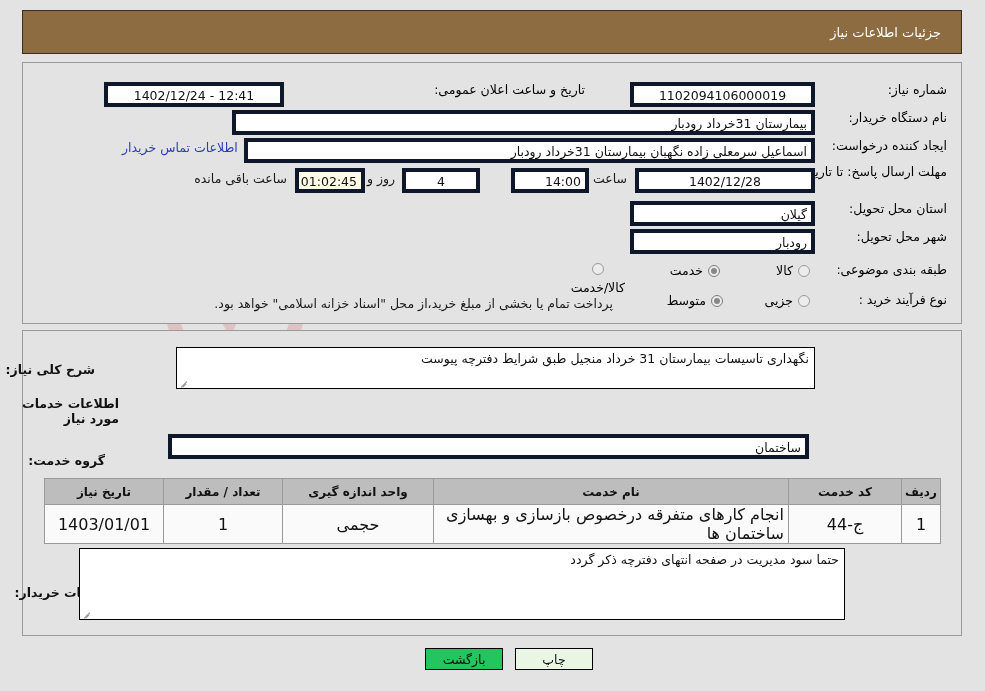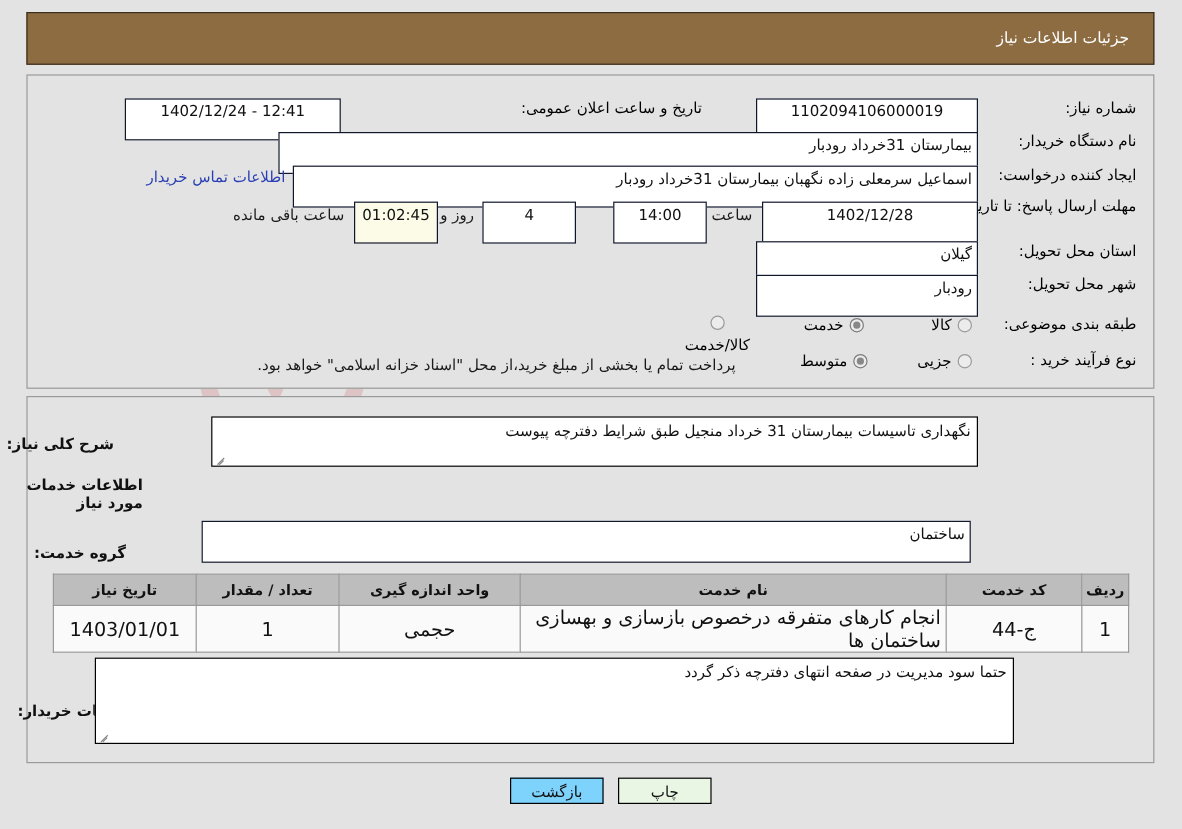--- a/index.html
+++ b/index.html
@@ -53,22 +53,22 @@
   }
   #panel-top{top:62px;height:262px;}
   #panel-mid{top:330px;height:306px;}
 
   
   .row{position:absolute;display:flex;align-items:center;white-space:nowrap;}
   .lbl{color:#000000;font-size:12.5px;text-align:right;}
   .lbl2{color:#1a1a1a;font-size:12.5px;}
 
   .fld{
-    background:#ffffff;border:1px solid #0f172a;
-    box-sizing:border-box;height:35px;line-height:19px;
+    background:#ffffff;border:4px solid #0f172a;
+    box-sizing:border-box;height:25px;line-height:19px;
     font-size:12.5px;color:#111;
     padding:0 4px;
     text-align:center;
     overflow:hidden;white-space:nowrap;
     font-family:"DejaVu Sans","Liberation Sans",sans-serif;
   }
   .fld.r{text-align:right;}
   .fld.cream{background:#fbfbe8;}
 
   .link{color:#2a3fb3;font-size:12.5px;cursor:pointer;}
@@ -128,21 +128,21 @@
   table.grid td.name{text-align:right;}
 
   
   .btn{
     position:absolute;height:22px;border:1px solid #000;
     box-sizing:border-box;font-size:12.5px;
     display:flex;align-items:center;justify-content:center;
     cursor:pointer;z-index:3;
   }
   #btn-print{left:515px;top:648px;width:78px;background:#e9f6e4;color:#111;}
-  #btn-back{left:425px;top:648px;width:78px;background:#7dd3fc;color:#111;}
+  #btn-back{left:425px;top:648px;width:78px;background:#22c55e;color:#111;}
 </style>
 </head>
 <body>
 
 <div id="watermark">
   <div id="wm-inner">
     <svg id="wm-shield" width="150" height="150" viewBox="0 0 100 100">
       <path d="M50 4 L92 18 V52 C92 76 72 92 50 98 C28 92 8 76 8 52 V18 Z" fill="none" stroke="rgba(200,80,80,0.22)" stroke-width="9"></path>
       <path d="M28 38 L47 72 L56 50 L44 46 Z" fill="rgba(200,80,80,0.22)"></path>
     </svg>
@@ -175,21 +175,21 @@
   <span class="lbl" style="width:120px;display:inline-block;">ایجاد کننده درخواست:</span>
 </div>
 <div class="fld r" style="position:absolute;top:138px;right:170px;left:244px;z-index:3;">اسماعیل سرمعلی زاده نگهبان بیمارستان 31خرداد رودبار</div>
 <div class="link" style="position:absolute;top:140px;left:122px;z-index:3;">اطلاعات تماس خریدار</div>
 
 <div class="row" style="top:164px; right:38px; z-index:3;width:128px;display:block;">
   <span class="lbl" style="display:inline-block;line-height:15px;">مهلت ارسال پاسخ: تا تاریخ:</span>
 </div>
 <div class="fld" style="position:absolute;top:168px;right:170px;width:180px;z-index:3;">1402/12/28</div>
 <span class="lbl2" style="position:absolute;top:171px;right:358px;z-index:3;">ساعت</span>
-<div class="fld" style="position:absolute;top:168px;right:396px;width:78px;z-index:3;">14:00</div>
+<div class="fld" style="position:absolute;top:168px;right:396px;width:78px;z-index:3;text-align:right;">14:00</div>
 <div class="fld" style="position:absolute;top:168px;right:505px;width:78px;z-index:3;">4</div>
 <span class="lbl2" style="position:absolute;top:171px;right:590px;z-index:3;">روز و</span>
 <div class="fld cream" style="position:absolute;top:168px;right:620px;width:70px;z-index:3;margin-left:24px;">01:02:45</div>
 <span class="lbl2" style="position:absolute;top:171px;right:698px;z-index:3;">ساعت باقی مانده</span>
 
 <div class="row" style="top:201px; right:38px; z-index:3;">
   <span class="lbl" style="width:120px;display:inline-block;">استان محل تحویل:</span>
 </div>
 <div class="fld r" style="position:absolute;top:201px;right:170px;width:185px;z-index:3;">گیلان</div>
 

